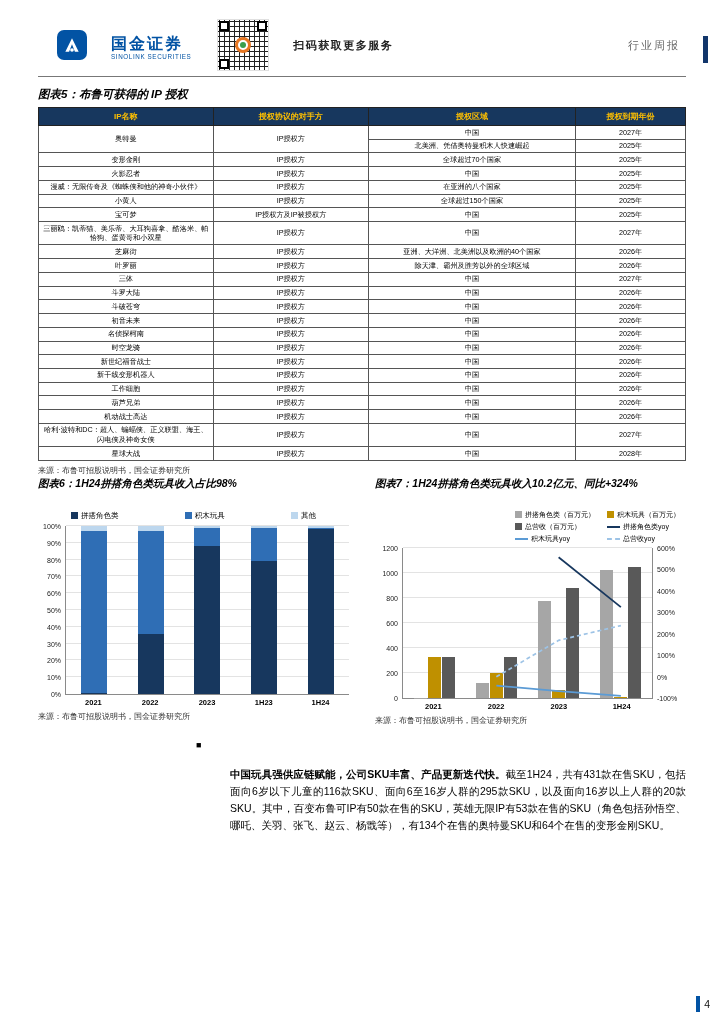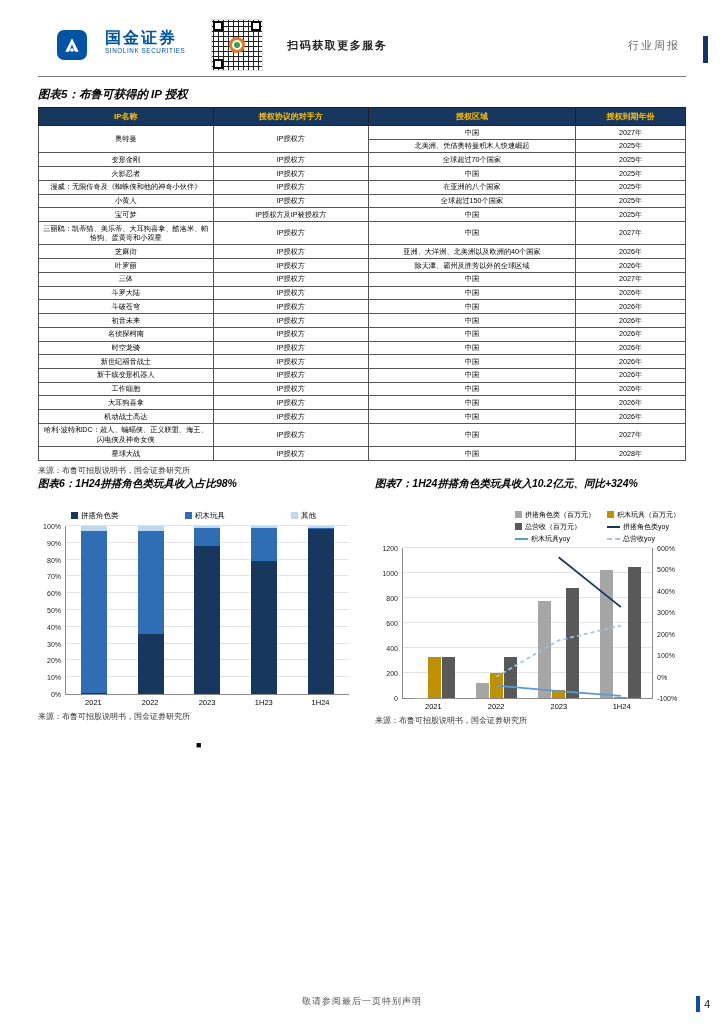--- a/index.html
+++ b/index.html
@@ -2,21 +2,21 @@
 <html><head>
 <meta charset="utf-8">
 <style>
   html,body{margin:0;padding:0;background:#e8e8e8;}
   .page{position:relative;width:724px;height:1024px;background:#fff;margin:0 auto;
         font-family:"Liberation Sans","DejaVu Sans",sans-serif;color:#000;overflow:hidden;}
   .content{position:absolute;left:38px;right:38px;top:16px;}
 
   
   .hdr{display:flex;align-items:center;height:58px;position:relative;}
-  .logo{display:flex;align-items:flex-start;gap:18px;padding-left:19px;}
+  .logo{display:flex;align-items:flex-end;gap:24px;padding-left:19px;}
   .logo-mark{width:30px;height:30px;border-radius:7px;background:#0253a4;display:flex;align-items:center;justify-content:center;}
   .logo-txt .cn{font-size:16px;font-weight:700;color:#0253a4;letter-spacing:2px;line-height:1.05;}
   .logo-txt .en{font-size:6.3px;color:#0253a4;letter-spacing:.6px;}
   .qr{width:50px;height:50px;margin-left:26px;position:relative;border:1px solid #e0e0e0;
       background-image:linear-gradient(90deg,#222 1px,transparent 1px),linear-gradient(#222 1px,transparent 1px);
       background-size:5px 5px;background-position:1px 1px;}
   .qr .finder{position:absolute;width:10px;height:10px;border:2px solid #000;background:#fff;box-sizing:border-box;}
   .qr .f1{left:1px;top:1px}.qr .f2{right:1px;top:1px}.qr .f3{left:1px;bottom:1px}
   .qr .ring{position:absolute;left:17px;top:17px;width:16px;height:16px;border-radius:50%;
             background:#fff;border:3px solid #e87722;box-sizing:border-box;}
@@ -51,21 +51,21 @@
   .sw{width:7px;height:7px;display:inline-block;}
   .lsw{width:13px;height:0;display:inline-block;border-top:2px solid #000;}
   .ca-wrap{display:flex;}
   .ylab{width:27px;position:relative;font-size:7px;color:#222;}
   .ylab span{position:absolute;right:4px;transform:translateY(50%);}
   .plot{flex:1;position:relative;border-left:1px solid #8a8a8a;border-bottom:1px solid #8a8a8a;}
   .grid{position:absolute;left:0;right:0;height:1px;background:#e3e3e3;}
   .slots{position:absolute;inset:0;display:flex;}
   .slot{flex:1;display:flex;align-items:flex-end;justify-content:center;}
   .stack{width:26px;height:100%;display:flex;flex-direction:column-reverse;}
-  .xlabels{display:flex;font-size:7.5px;margin-top:3px;}
+  .xlabels{display:flex;font-size:7.5px;margin-top:3px;font-weight:bold;}
   .xlabels span{flex:1;text-align:center;}
 
   .cb-legend{display:grid;grid-template-columns:auto auto;justify-content:end;column-gap:12px;row-gap:2px;
              font-size:7px;margin:2px 6px 4px 0;}
   .cb-wrap{display:flex;}
   .ylab-r{width:33px;position:relative;font-size:7px;color:#222;}
   .ylab-r span{position:absolute;left:4px;transform:translateY(50%);}
   .group{display:flex;align-items:flex-end;gap:1px;height:100%;}
   .bbar{width:13px;}
   .plot svg{position:absolute;inset:0;width:100%;height:100%;overflow:visible;}
@@ -231,21 +231,21 @@
             <td>中国</td>
             <td>2026年</td>
           </tr>
           <tr>
             <td>工作细胞</td>
             <td>IP授权方</td>
             <td>中国</td>
             <td>2026年</td>
           </tr>
           <tr>
-            <td>大耳狗喜拿</td>
+            <td>葫芦兄弟</td>
             <td>IP授权方</td>
             <td>中国</td>
             <td>2026年</td>
           </tr>
           <tr>
             <td>机动战士高达</td>
             <td>IP授权方</td>
             <td>中国</td>
             <td>2026年</td>
           </tr>
@@ -459,23 +459,23 @@
             </div>
           </div>
         <div class="src">来源：布鲁可招股说明书，国金证券研究所</div>
       </div>
     </div>
 
     <div class="bullet-row">
       <span class="bullet-mark">■</span>
     </div>
 
+    <p class="para"><span class="lead">中国玩具强供应链赋能，公司SKU丰富、产品更新迭代快。</span><span>截至1H24，共有431款在售SKU，包括面向6岁以下儿童的116款SKU、面向6至16岁人群的295款SKU，以及面向16岁以上人群的20款SKU。其中，百变布鲁可IP有50款在售的SKU，英雄无限IP有53款在售的SKU（角色包括孙悟空、哪吒、关羽、张飞、赵云、杨戬等），有134个在售的奥特曼SKU和64个在售的变形金刚SKU。</span></p>
 
 
   </div>
 
   <div class="hdr-accent"></div>
-  <div class="footer-text">敬请参阅最后一页特别声明</div>
   <div class="page-box">
     <span class="pn-bar"></span>
     <span class="pn">4</span>
   </div>
 </div>
 
 </body></html>

